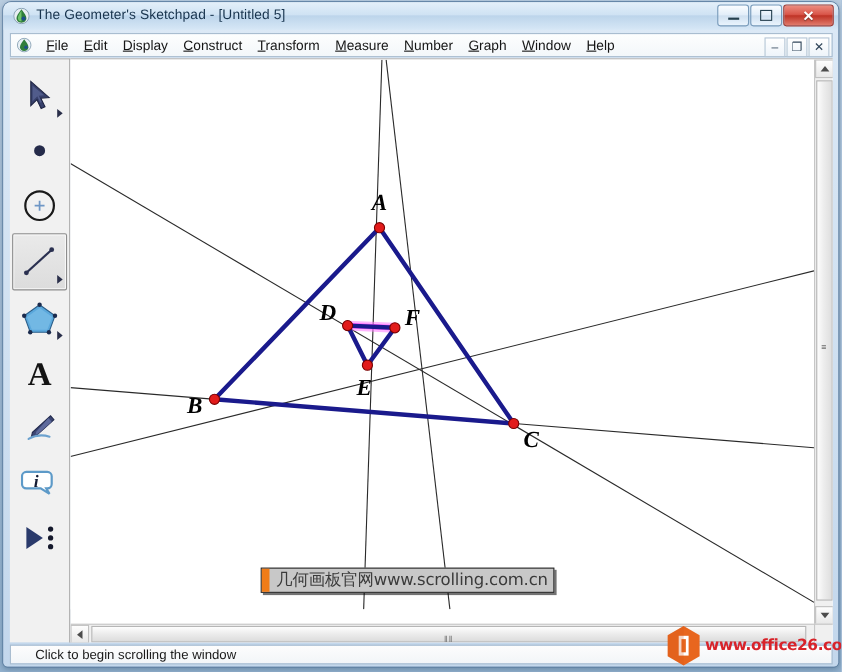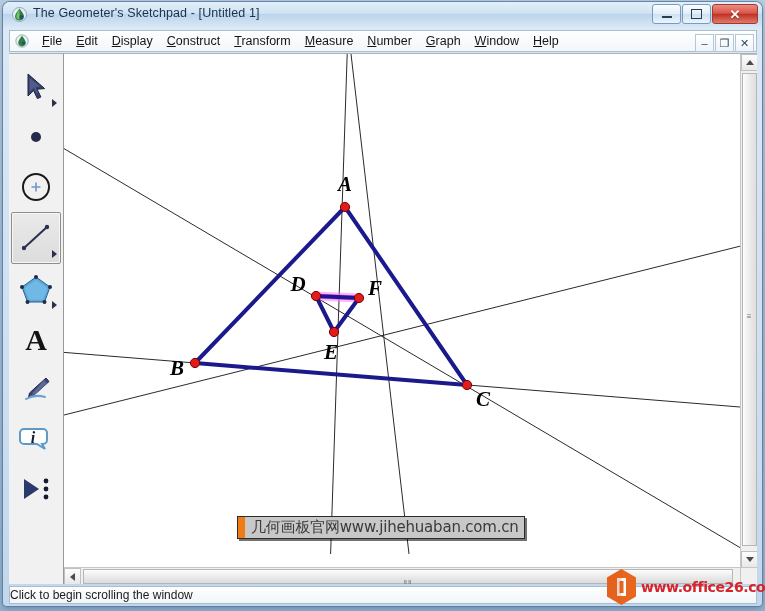--- a/index.html
+++ b/index.html
@@ -192,21 +192,21 @@
   
   .statusbar {
     position: absolute; left: 6px; top: 584px;
     width: 748px; height: 18px;
     background: linear-gradient(180deg,#fdfdfd 0%, #f2f5f8 100%);
     border: 1px solid #a9bdd0;
     box-sizing: border-box;
     display: flex; align-items: center;
   }
   .status-text {
-    font-size: 12px; color: #1a1a1a; padding-left: 0; white-space: nowrap;
+    font-size: 12px; color: #1a1a1a; padding-left: 22px; white-space: nowrap;
   }
 
   
   .wm-jihe {
     position: absolute;
     left: 228px; top: 513px;
     height: 23px;
     background: #c8c8c8;
     border: 1px solid #2b2b2b;
     box-shadow: 2px 2px 0 rgba(0,0,0,.55);
@@ -253,21 +253,21 @@
 
     <div class="titlebar">
       <span class="titlebar-icon">
         <svg width="15" height="15" viewBox="0 0 15 15">
           <circle cx="7.5" cy="7.5" r="7" fill="#e8eef3" stroke="#7d98ad" stroke-width=".8"></circle>
           <path d="M7.5 1.5 C4.5 5.5 3 7.5 3 9.6 C3 12 5.1 13.6 7.5 13.6 C9.9 13.6 12 12 12 9.6 C12 7.5 10.5 5.5 7.5 1.5 Z" fill="#2f7e3a"></path>
           <path d="M7.5 2.6 C5.6 5.6 4.3 7.6 4.3 9.5 C4.3 11.3 5.7 12.5 7.5 12.6 Z" fill="#6fc36a"></path>
           <circle cx="9.4" cy="9.9" r="1.9" fill="#1d4f8a"></circle>
         </svg>
       </span>
-      <span class="title-text">The Geometer's Sketchpad - [Untitled 1]</span>
+      <span class="title-text">The Geometer's Sketchpad - [Untitled 5]</span>
       <div class="win-btns">
         <div class="wb">
             <span class="min-bar"></span>
           </div>
         <div class="wb">
             <span class="max-box"></span>
           </div>
         <div class="wb close">
             <span class="glyph">✕</span>
           </div>
@@ -434,21 +434,21 @@
               <text class="pt-label" x="113" y="321" text-anchor="middle">B</text>
               <text class="pt-label" x="419" y="352" text-anchor="middle">C</text>
               <text class="pt-label" x="234" y="237" text-anchor="middle">D</text>
               <text class="pt-label" x="267" y="305" text-anchor="middle">E</text>
               <text class="pt-label" x="311" y="241" text-anchor="middle">F</text>
             </g>
           </svg>
 
           <div class="wm-jihe" style="left:173px; top:462px;">
             <span class="tick"></span>
-            <span class="txt">几何画板官网www.jihehuaban.com.cn</span>
+            <span class="txt">几何画板官网www.scrolling.com.cn</span>
           </div>
         </div>
 
         <div class="vscroll">
           <div class="sb-btn" style="left:0; top:0; width:17px; height:17px;">
             <span class="tri tri-up"></span>
           </div>
           <div class="sb-thumb" style="left:1px; top:19px; width:15px; height:473px;">
             <div style="position:absolute; left:0; right:0; top:50%; margin-top:-5px; text-align:center;">
               <span class="grip-v">≡</span>

